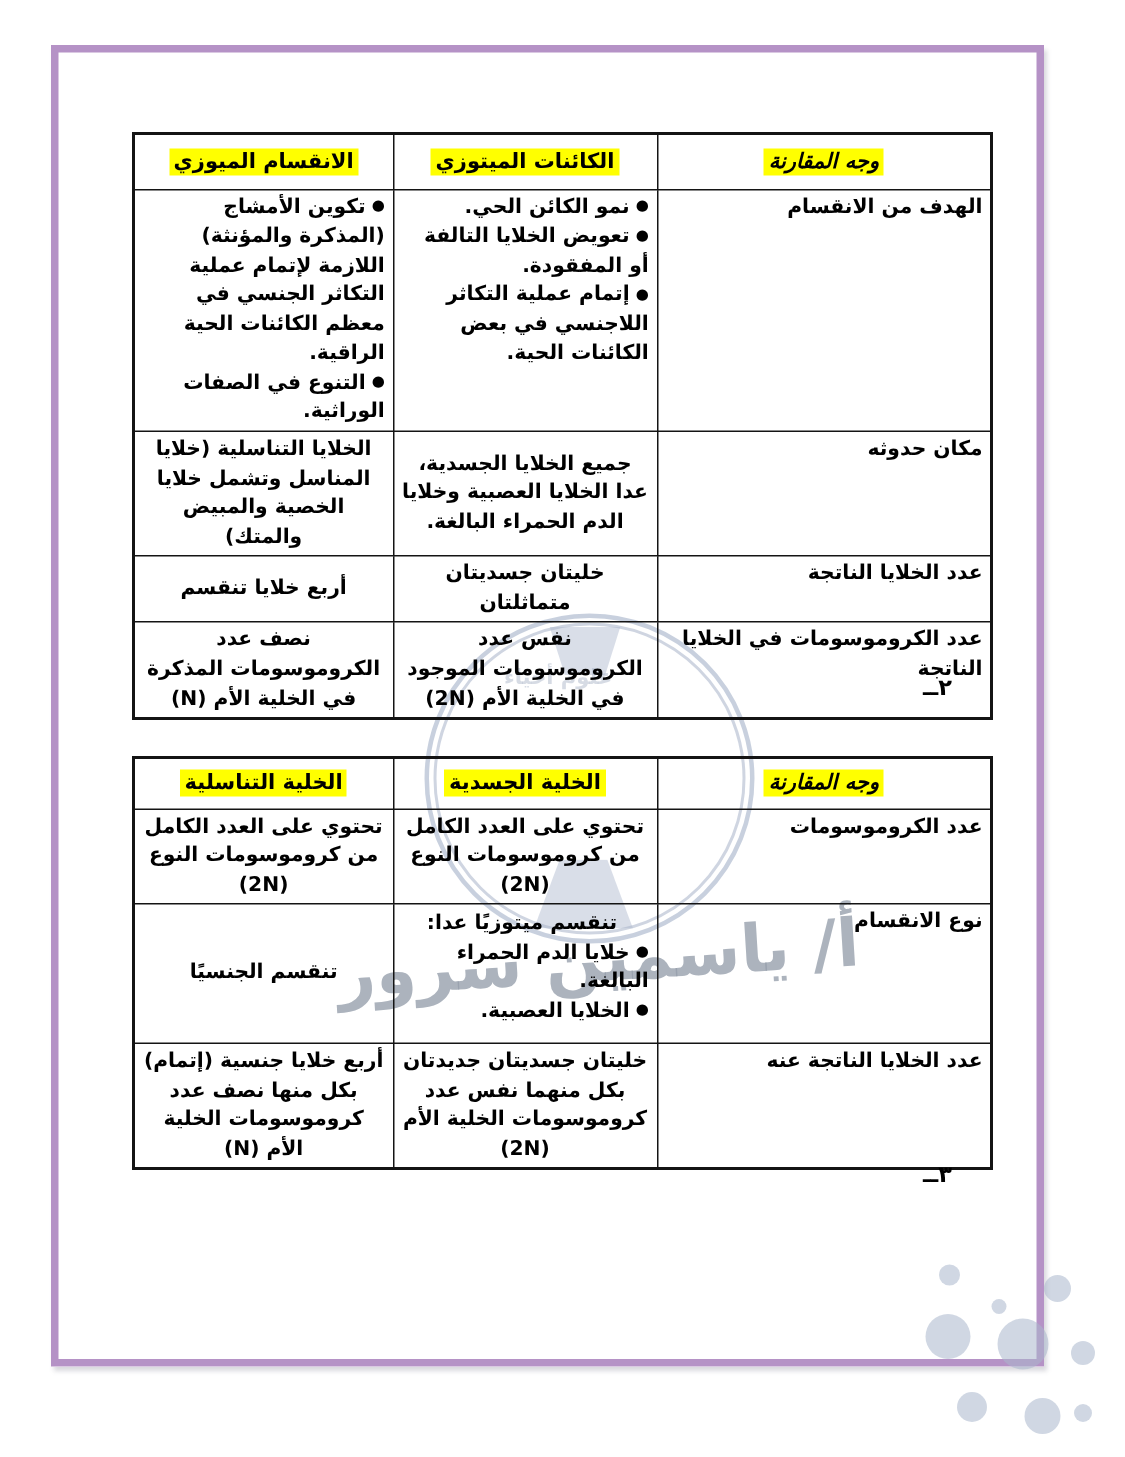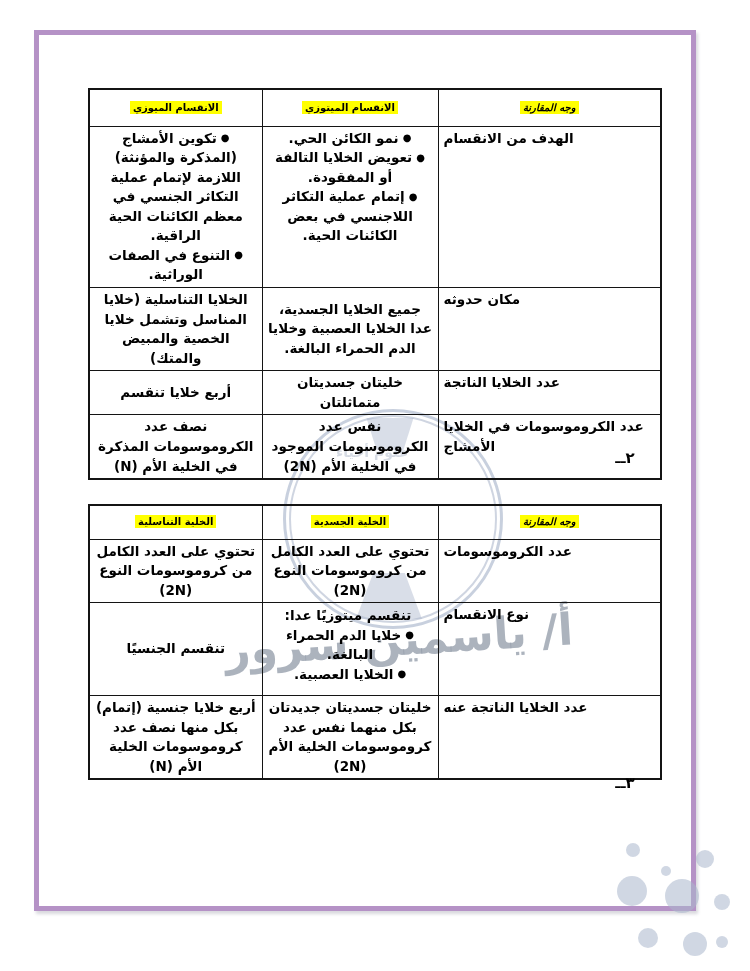--- a/index.html
+++ b/index.html
@@ -47,27 +47,27 @@
     width:572px;border-collapse:collapse;table-layout:fixed;direction:rtl;
     border:2.2px solid #141414;background:transparent;
   }
   table.cmp col.c-aspect{width:223px;}
   table.cmp col.c-mid{width:176px;}
   table.cmp col.c-end{width:173px;}
   table.cmp th,table.cmp td{
     border:1.4px solid #141414;font-size:13.5px;font-weight:bold;line-height:1.45;
     padding:2px 5px;box-sizing:border-box;background:transparent;
   }
-  table.cmp th{font-size:10px;text-align:center;vertical-align:middle;padding:4px 16px;}
+  table.cmp th{font-size:14px;text-align:center;vertical-align:middle;padding:4px 16px;}
   th.aspect-h{text-align:right;padding-left:2px;font-style:italic;}
   .hl{background:#ffff00;color:#000;padding:1px 3px;}
-  td.aspect-cell{text-align:left;vertical-align:top;padding:6px 6px 2px 3px;margin-top:20px;}
+  td.aspect-cell{text-align:right;vertical-align:top;padding:6px 6px 2px 3px;margin-top:20px;}
   td.center-cell{text-align:center;vertical-align:middle;}
   td.bullets-cell{vertical-align:top;padding:4px 4px;}
-  .bi{text-align:center;}
+  .bi{text-align:right;}
   .dot{font-size:10px;margin-left:4px;vertical-align:1.5px;}
   .intro{text-align:center;padding:1px 4px 0 0;}
   
   #t1 tr:nth-child(1){height:37px;}
   #t1 tr:nth-child(2){height:147px;}
   #t1 tr:nth-child(3){height:73px;}
   #t1 tr:nth-child(4){height:35px;}
   #t1 tr:nth-child(5){height:55px;}
   
   #t2 tr:nth-child(1){height:34px;}
@@ -107,21 +107,21 @@
   <div class="twrap t1">
     <table class="cmp" id="t1">
       <colgroup>
           <col class="c-aspect">
           <col class="c-mid">
           <col class="c-end">
         </colgroup>
       <tbody>
           <tr>
         <th class="aspect-h"><span class="hl">وجه المقارنة</span></th>
-        <th><span class="hl">الانقسام الميتوزي</span></th>
+        <th><span class="hl">الكائنات الميتوزي</span></th>
         <th><span class="hl">الانقسام الميوزي</span></th>
       </tr>
       <tr>
         <td class="aspect-cell">الهدف من الانقسام</td>
         <td class="bullets-cell">
           <div class="bi"><span class="dot">●</span><span>نمو الكائن الحي.</span></div>
           <div class="bi"><span class="dot">●</span><span>تعويض الخلايا التالفة أو المفقودة.</span></div>
           <div class="bi"><span class="dot">●</span><span>إتمام عملية التكاثر اللاجنسي في بعض الكائنات الحية.</span></div>
         </td>
         <td class="bullets-cell">
@@ -133,21 +133,21 @@
         <td class="aspect-cell">مكان حدوثه</td>
         <td class="center-cell">جميع الخلايا الجسدية، عدا الخلايا العصبية وخلايا الدم الحمراء البالغة.</td>
         <td class="center-cell">الخلايا التناسلية (خلايا المناسل وتشمل خلايا الخصية والمبيض والمتك)</td>
       </tr>
       <tr>
         <td class="aspect-cell">عدد الخلايا الناتجة</td>
         <td class="center-cell">خليتان جسديتان متماثلتان</td>
         <td class="center-cell">أربع خلايا تنقسم</td>
       </tr>
       <tr>
-        <td class="aspect-cell">عدد الكروموسومات في الخلايا الأمشاج</td>
+        <td class="aspect-cell">عدد الكروموسومات في الخلايا الناتجة</td>
         <td class="center-cell">نفس عدد الكروموسومات الموجود في الخلية الأم (2N)</td>
         <td class="center-cell">نصف عدد الكروموسومات المذكرة في الخلية الأم (N)</td>
       </tr>
     </tbody>
       </table>
   </div>
 
   <div class="marker m2">٢ــ</div>
 
   <div class="twrap t2">

